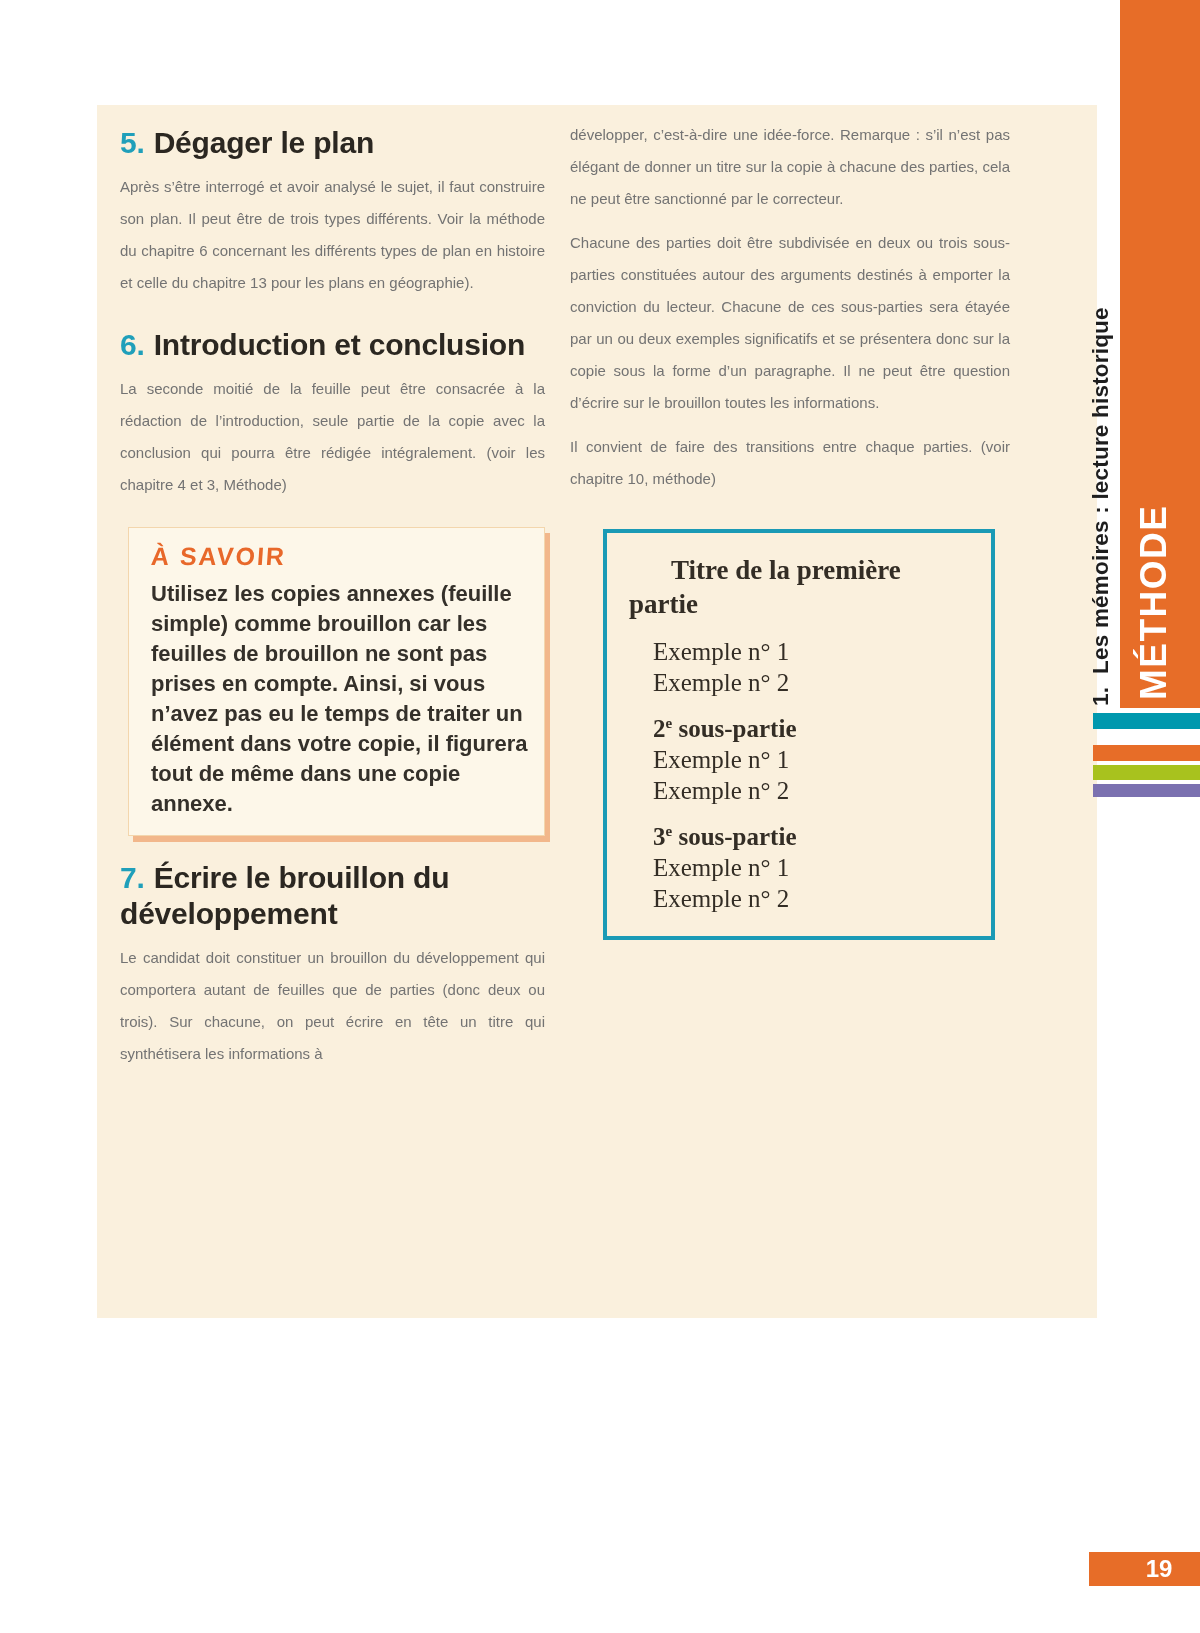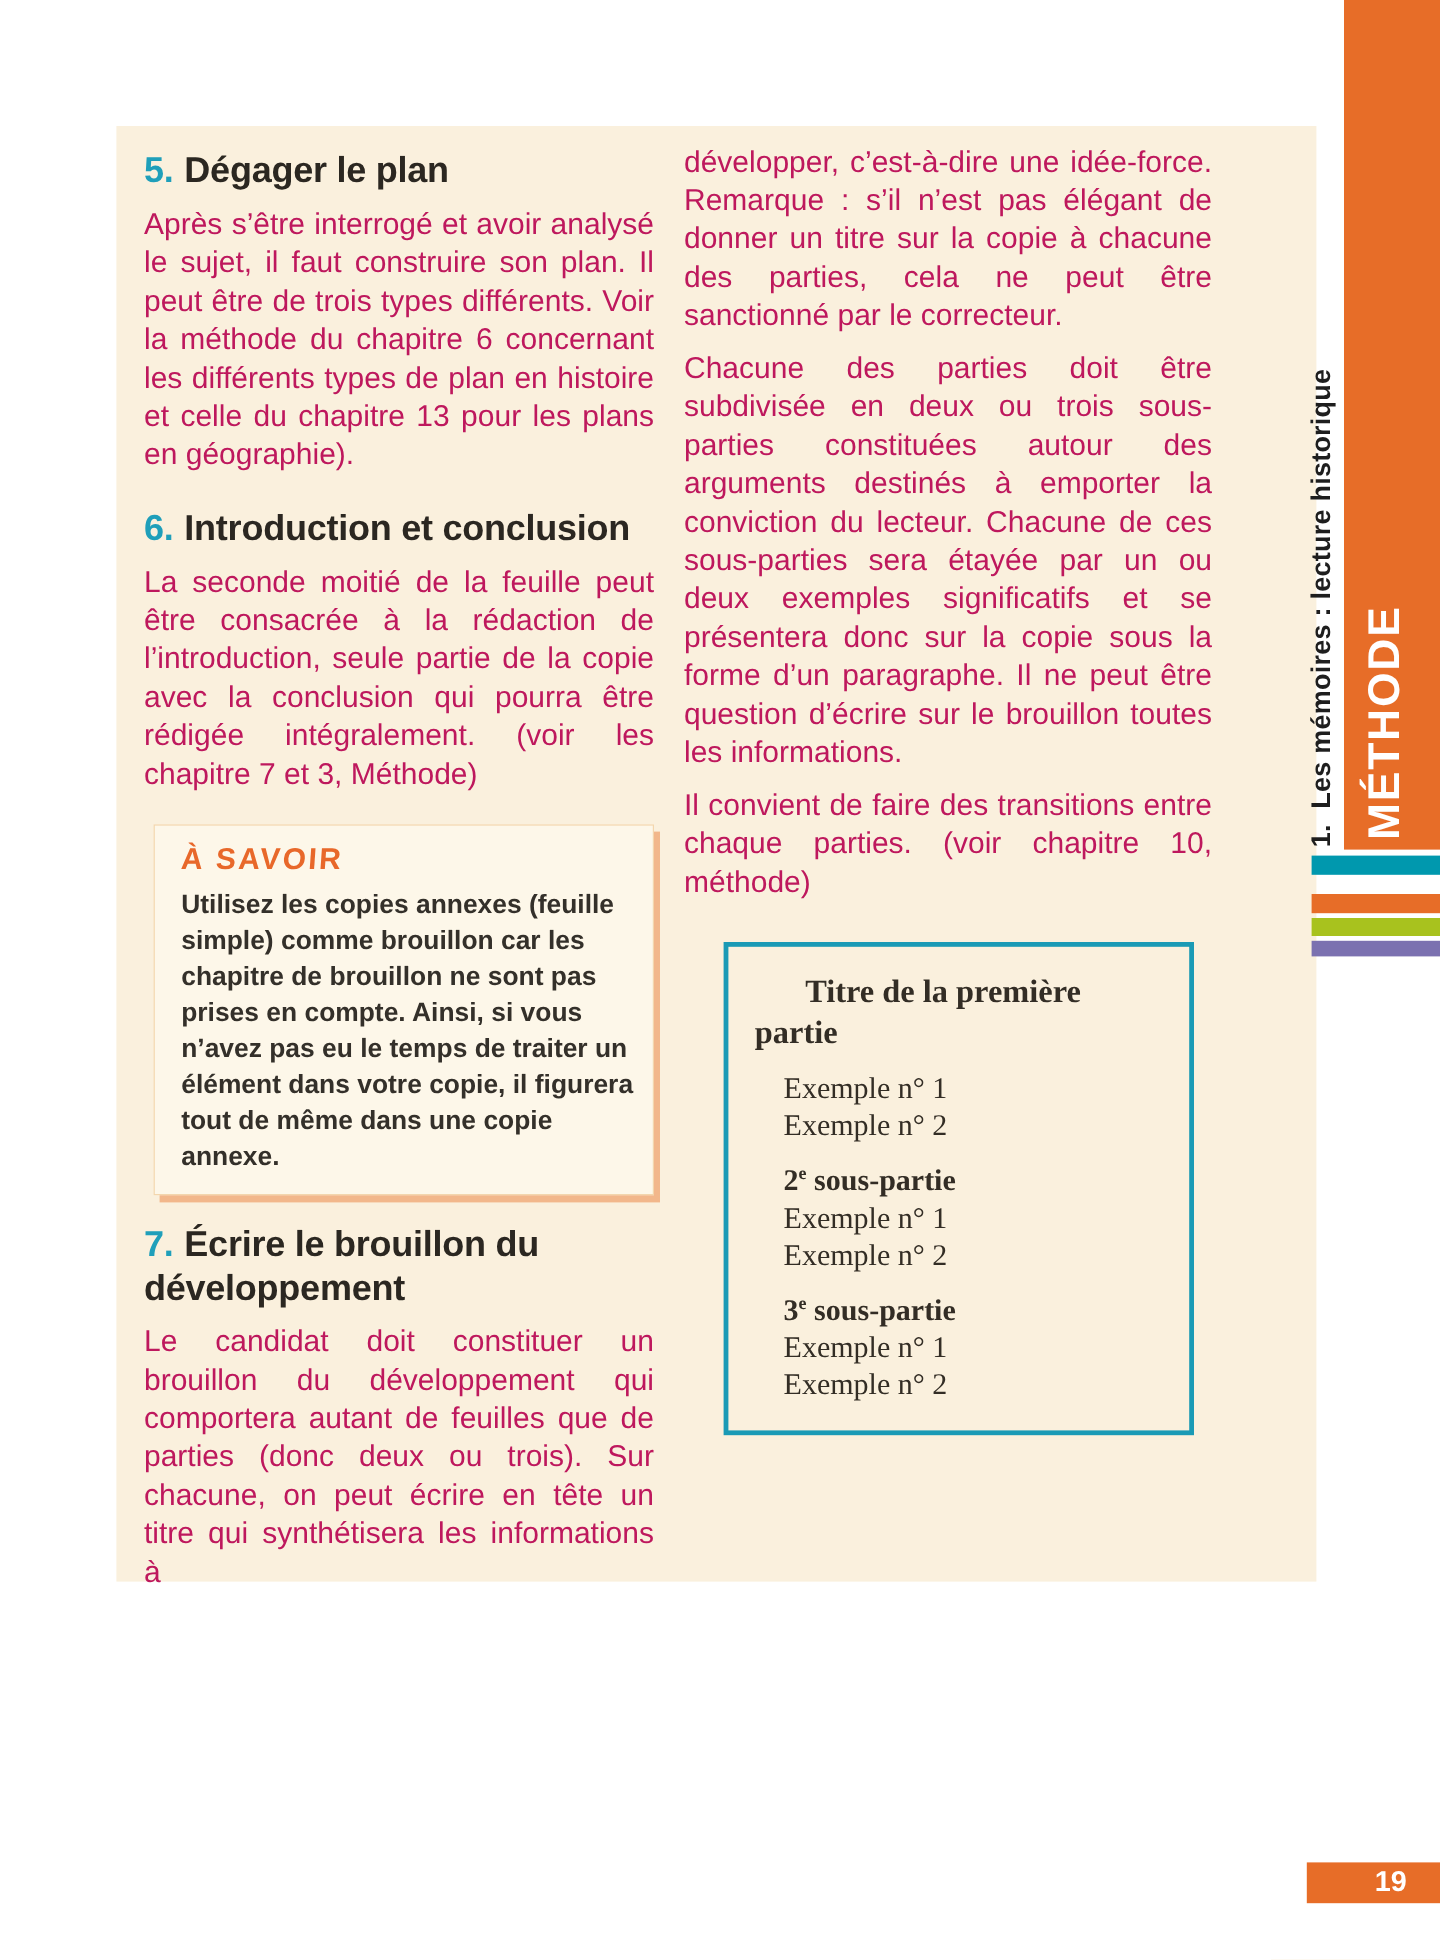--- a/index.html
+++ b/index.html
@@ -20,22 +20,22 @@
   .col-right{left:473px;width:440px;}
 
   .section-heading{
     margin:28px 0 10px 0;font-size:30px;line-height:36px;font-weight:bold;
     color:#2b2721;letter-spacing:-0.2px;
   }
   .section-heading:first-child{margin-top:6px;}
   .section-heading .h-num{color:#1f9fba;margin-right:9px;}
 
   .body-p{
-    margin:0 0 12px 0;font-size:25px;line-height:32px;text-align:justify;
-    hyphens:auto;-webkit-hyphens:auto;color:#be185d;
+    margin:0 0 12px 0;font-size:15px;line-height:32px;text-align:justify;
+    hyphens:auto;-webkit-hyphens:auto;color:#737373;
   }
   .body-p:last-child{margin-bottom:11px;}
 
   
   .savoir-box{
     margin:26px 0 0 8px;background:#fdf7e9;border:1px solid #f3d6ad;
     box-shadow:5px 6px 0 #f2b78b;padding:14px 16px 16px 22px;
   }
   .savoir-label{
     color:#e8682a;font-size:25px;font-weight:bold;letter-spacing:2px;
@@ -96,25 +96,25 @@
     <div class="col col-left">
 
       <h2 class="section-heading">
         <span class="h-num">5.</span><span class="h-title">Dégager le plan</span>
       </h2>
       <p class="body-p">Après s’être interrogé et avoir analysé le sujet, il faut construire son plan. Il peut être de trois types différents. Voir la méthode du chapitre 6 concernant les différents types de plan en histoire et celle du chapitre 13 pour les plans en géographie).</p>
 
       <h2 class="section-heading">
         <span class="h-num">6.</span><span class="h-title">Introduction et conclusion</span>
       </h2>
-      <p class="body-p">La seconde moitié de la feuille peut être consacrée à la rédaction de l’introduction, seule partie de la copie avec la conclusion qui pourra être rédigée intégralement. (voir les chapitre 7 et 3, Méthode)</p>
+      <p class="body-p">La seconde moitié de la feuille peut être consacrée à la rédaction de l’introduction, seule partie de la copie avec la conclusion qui pourra être rédigée intégralement. (voir les chapitre 4 et 3, Méthode)</p>
 
       <div class="savoir-box">
         <div class="savoir-label">À SAVOIR</div>
-        <p class="savoir-text">Utilisez les copies annexes (feuille simple) comme brouillon car les chapitre de brouillon ne sont pas prises en compte. Ainsi, si vous n’avez pas eu le temps de traiter un élément dans votre copie, il figurera tout de même dans une copie annexe.</p>
+        <p class="savoir-text">Utilisez les copies annexes (feuille simple) comme brouillon car les feuilles de brouillon ne sont pas prises en compte. Ainsi, si vous n’avez pas eu le temps de traiter un élément dans votre copie, il figurera tout de même dans une copie annexe.</p>
       </div>
 
       <h2 class="section-heading h7">
         <span class="h-num">7.</span><span class="h-title">Écrire le brouillon du développement</span>
       </h2>
       <p class="body-p">Le candidat doit constituer un brouillon du développement qui comportera autant de feuilles que de parties (donc deux ou trois). Sur chacune, on peut écrire en tête un titre qui synthétisera les informations à</p>
 
     </div>
 
     <div class="col col-right">

